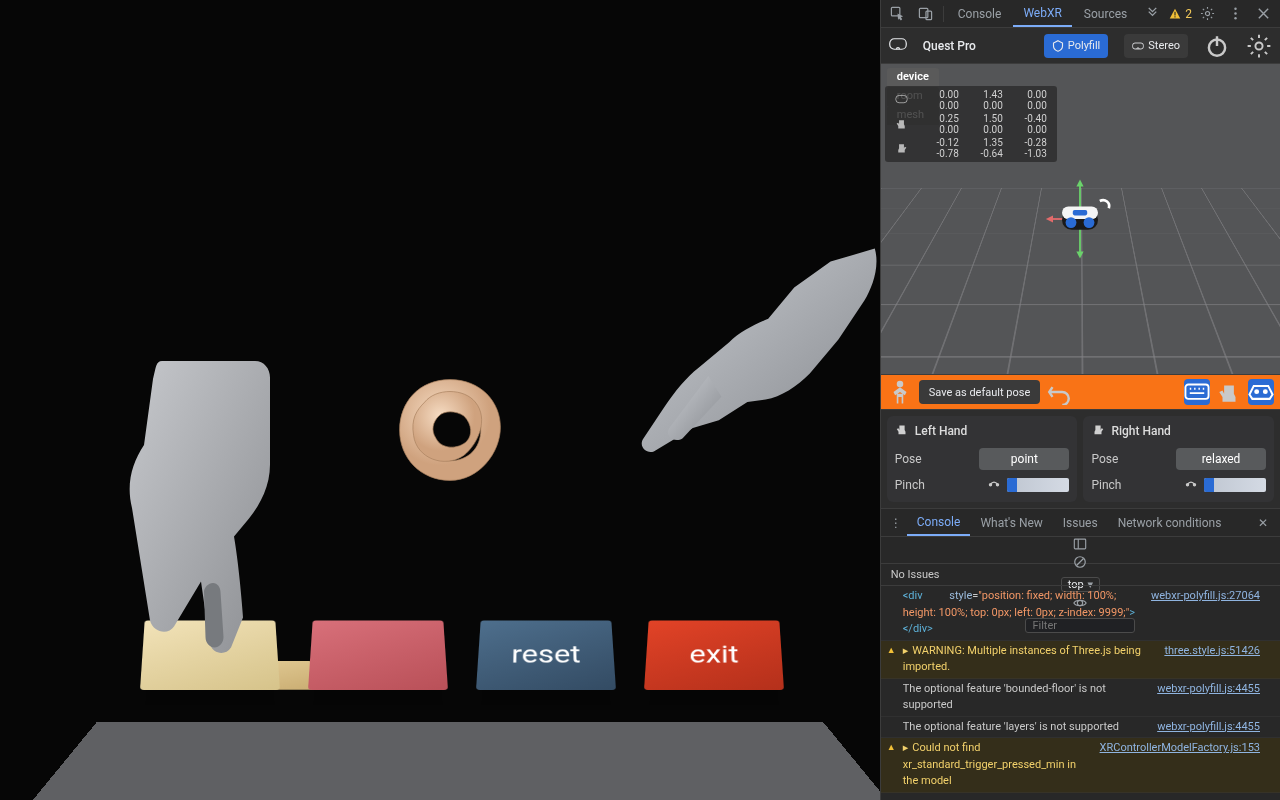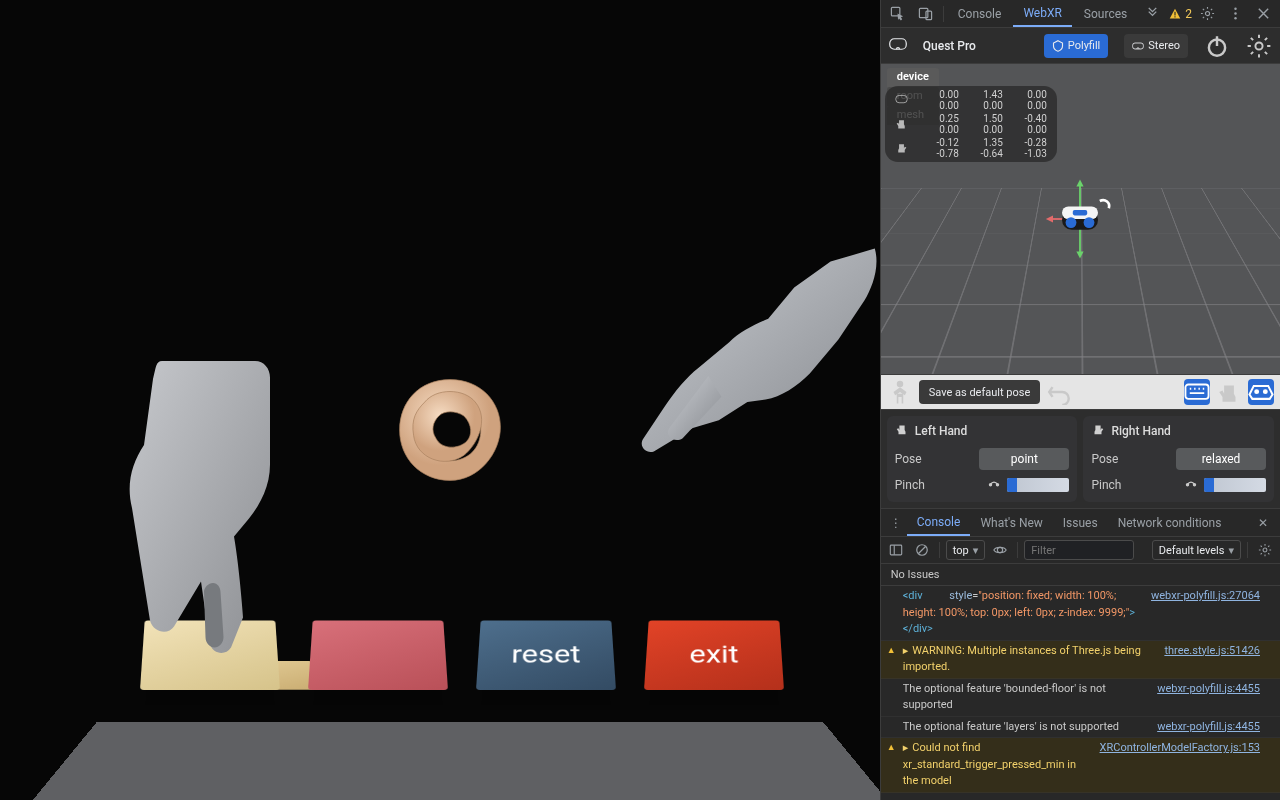--- a/index.html
+++ b/index.html
@@ -57,41 +57,41 @@
 .pose-vals { display: flex; flex-direction: column; padding-left: 4px; }
 .pose-line span { display: inline-block; width: 44px; text-align: right; }
 
 .xr-3d { height: 218px; position: relative; overflow: hidden; background: #545557; }
 .grid-floor { position: absolute; left:-30%; right:-30%; top:40%; bottom:-50%; background:
   linear-gradient(to right, rgba(130,130,133,0.6) 1px, transparent 1px) 0 0/40px 40px,
   linear-gradient(to bottom, rgba(130,130,133,0.6) 1px, transparent 1px) 0 0/40px 40px;
   transform: perspective(400px) rotateX(62deg); transform-origin: top center; }
 .gizmo { position: absolute; left: 50%; top: 50%; transform: translate(-50%,-50%); width: 90px; height: 90px; }
 
-.xr-action { height: 36px; background: #e5e5e5; border-top: 1px solid #3c3c3c; border-bottom: 1px solid #3c3c3c; display: flex; align-items: center; padding: 0 6px; gap: 6px; }
+.xr-action { height: 36px; background: #f97316; border-top: 1px solid #3c3c3c; border-bottom: 1px solid #3c3c3c; display: flex; align-items: center; padding: 0 6px; gap: 6px; }
 .mini-ico { width: 26px; height: 26px; display: flex; align-items: center; justify-content: center; color: #c9c9c9; border-radius: 4px; cursor: pointer; }
 .mini-ico.sel { background: #2a6bd4; color: #fff; }
 .save-pose { background: #3a3a3a; border-radius: 4px; height: 24px; padding: 0 10px; display: flex; align-items: center; font-size: 11px; cursor: pointer; }
 
 .hand-panels { display: flex; gap: 6px; padding: 6px; background: #2d2d2d; }
 .hand-panel { flex:1; background: #333335; border-radius: 6px; padding: 6px 8px; }
 .hp-title { display: flex; align-items: center; gap: 6px; color:#dcdcdc; font-size: 12px; font-weight: 500; margin-bottom: 6px; }
 .hp-row { display: flex; align-items: center; justify-content: space-between; font-size: 12px; padding: 3px 0; color:#c9c9c9; }
 .hp-select { background:#585a5c; border-radius:4px; height:22px; min-width:90px; display:flex; align-items:center; justify-content:center; cursor:pointer; color:#fff; }
 .hp-slider-wrap { display:flex; align-items:center; gap:6px; }
 .hp-slider { width: 62px; height: 14px; background: linear-gradient(to right,#bfc6d1,#d4dae4); border-radius: 2px; position: relative; cursor:pointer; }
 .hp-slider::after { content:""; position:absolute; left:0; top:0; bottom:0; width:10px; background:#2a6bd4; border-radius:2px 0 0 2px; }
 
 
 .drawer-tabs { height: 28px; border-top: 1px solid #3c3c3c; background:#282828; display:flex; align-items:center; padding:0 4px; }
 .drawer-tabs .dots { width:22px; text-align:center; color:#9aa0a6; cursor:pointer; }
 .drawer-tabs .tab { font-size: 12px; }
 .drawer-tabs .closex { padding: 0 8px; color:#9aa0a6; cursor:pointer; }
 
-.console-toolbar { height: 28px; border-top:1px solid #3c3c3c; border-bottom:1px solid #3c3c3c; display:flex; align-items:center; padding: 0 4px; gap:4px; background:#282828; }
+.console-toolbar { height: 28px; border-top:1px solid #3c3c3c; border-bottom:1px solid #3c3c3c; display:flex; align-items:center; padding: 0 4px; gap:4px; background:#282828;flex-direction:column; }
 .ct-ico { width:22px; height:22px; display:flex; align-items:center; justify-content:center; color:#9aa0a6; border-radius:3px; cursor:pointer; }
 .ct-ico svg{width:14px;height:14px;}
 .select-top { height:20px; border:1px solid #4b4b4b; border-radius:3px; padding:0 6px; display:flex; align-items:center; gap:4px; font-size:11px; cursor:pointer; }
 .filter-in { flex:1; max-width:110px; height:20px; background:#202124; border:1px solid #4b4b4b; border-radius:3px; color:#e8eaed; padding:0 6px; font-size:11px; }
 .levels { height:20px; border:1px solid #4b4b4b; border-radius:3px; padding:0 6px; display:flex; align-items:center; gap:4px; font-size:11px; cursor:pointer; }
 
 .no-issues { height:22px; border-bottom:1px solid #3c3c3c; display:flex; align-items:center; padding:0 10px; font-size:11px; color:#c9c9c9;}
 
 .console-body { flex:1; overflow:auto; font-family: ui-monospace, Menlo, monospace; font-size: 11px; line-height: 1.5; }
 .log { display:flex; padding: 2px 20px 2px 22px; border-bottom: 1px solid rgba(60,60,60,0.4); position: relative; }
@@ -264,21 +264,21 @@
         </svg>
       </div>
   </div>
 
   <div style="position:relative;">
     <div class="xr-tabs" style="position:absolute;z-index:2;background:transparent;border:none;flex-direction:column;">
       <div class="xr-tab active"><span>device</span></div>
       <div class="xr-tab"><span>room</span></div>
       <div class="xr-tab"><span>mesh</span></div>
     </div>
-    <div class="pose-block" style="position:absolute;z-index:2;top:22px;left:4px;background:rgba(40,40,40,0.75);border-radius:13px;padding:2px;">
+    <div class="pose-block" style="position:absolute;z-index:2;top:22px;left:4px;background:rgba(40,40,40,0.75);border-radius:3px;padding:2px;">
       <div class="pose-row">
           <span class="pose-ico"><svg viewBox="0 0 16 12" fill="none" stroke="currentColor">
               <rect x="1" y="1" width="14" height="9" rx="4"></rect>
             </svg></span>
           <div class="pose-vals">
             <div class="pose-line"><span> 0.00</span><span> 1.43</span><span> 0.00</span></div>
             <div class="pose-line"><span> 0.00</span><span> 0.00</span><span> 0.00</span></div>
           </div>
         </div>
       <div class="pose-row">

